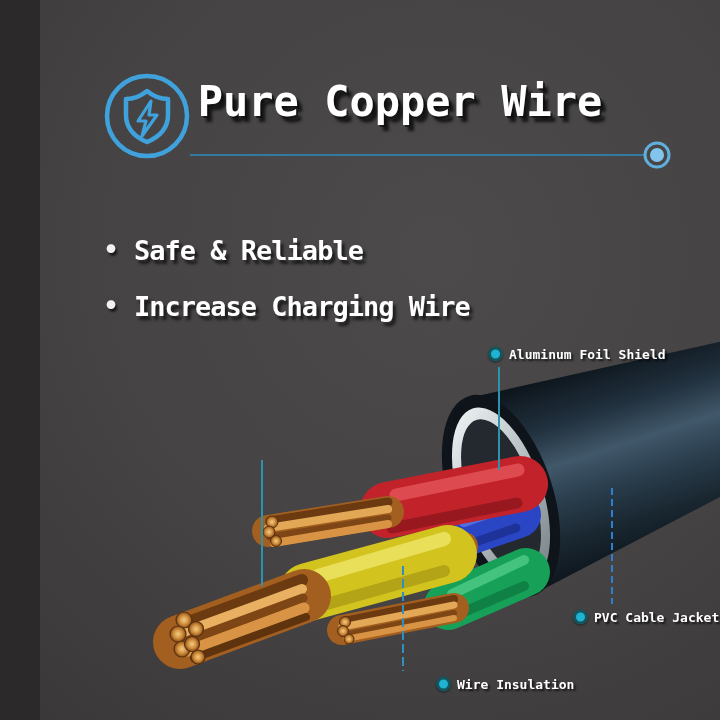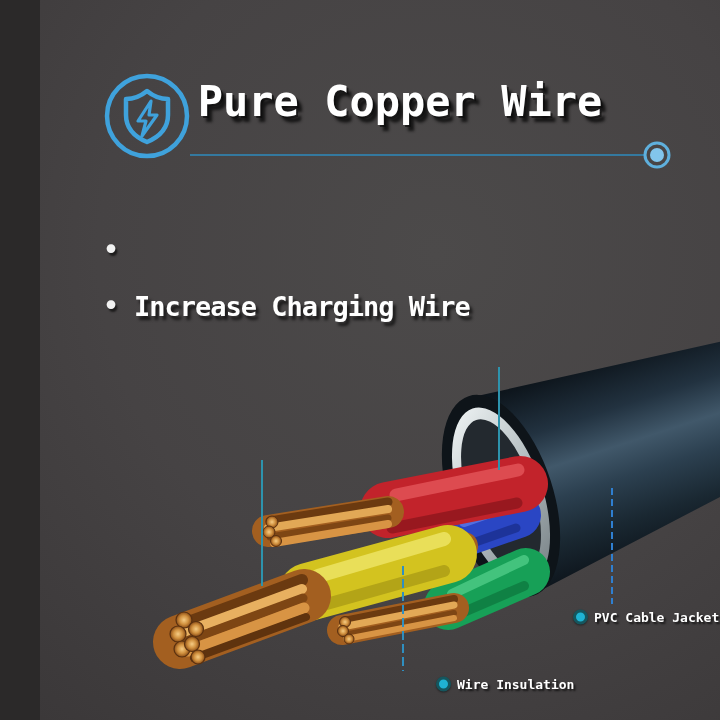--- a/index.html
+++ b/index.html
@@ -59,20 +59,21 @@
     <circle cx="45" cy="45" r="40" fill="none" stroke="#3fa2dc" stroke-width="4.5"></circle>
     <path d="M45 20 C51 25 59 28 66 28 L66 44 C66 57 57 66 45 71 C33 66 24 57 24 44 L24 28 C31 28 39 25 45 20 Z" fill="none" stroke="#3fa2dc" stroke-width="4.5" stroke-linejoin="round"></path>
     <path d="M49 30 L36 50 L44 50 L40 65 L55 44 L47 44 Z" fill="none" stroke="#3fa2dc" stroke-width="3.2" stroke-linejoin="round"></path>
   </svg>
 
   <div class="title">Pure Copper Wire</div>
 
   <div class="features">
     <div class="feature">
       <span class="bullet">•</span>
+      <span class="ftext">Safe &amp; Reliable</span>
     </div>
     <div class="feature">
       <span class="bullet">•</span>
       <span class="ftext">Increase Charging Wire</span>
     </div>
   </div>
 
   <svg class="cable-svg" viewBox="0 0 720 720">
     <defs>
       <linearGradient id="jacketGrad" x1="0" y1="0" x2="0" y2="1" gradientTransform="rotate(-20 0.5 0.5)">
@@ -177,20 +178,24 @@
       <circle cx="152" cy="644" r="7.5" fill="url(#tipGrad)" stroke="#5a3110" stroke-width="1.2"></circle>
       <circle cx="158" cy="657" r="7" fill="url(#tipGrad)" stroke="#5a3110" stroke-width="1.2"></circle>
     </g>
 
     <line x1="459" y1="367" x2="459" y2="470" stroke="#2d93ad" stroke-width="2"></line>
     <line x1="222" y1="460" x2="222" y2="586" stroke="#2d93ad" stroke-width="2"></line>
     <line x1="572" y1="488" x2="572" y2="604" stroke="#2f7fd0" stroke-width="2" stroke-dasharray="7 4"></line>
     <line x1="363" y1="566" x2="363" y2="671" stroke="#2f8fc0" stroke-width="2" stroke-dasharray="9 4"></line>
   </svg>
 
+  <div class="callout" style="left:448px;top:354px;">
+    <span class="callout-dot"></span>
+    <span class="callout-label">Aluminum Foil Shield</span>
+  </div>
 
 
   <div class="callout" style="left:533px;top:617px;">
     <span class="callout-dot"></span>
     <span class="callout-label">PVC Cable Jacket</span>
   </div>
 
   <div class="callout" style="left:352px;top:684px;padding-left:44px;">
     <span class="callout-dot"></span>
     <span class="callout-label">Wire Insulation</span>

